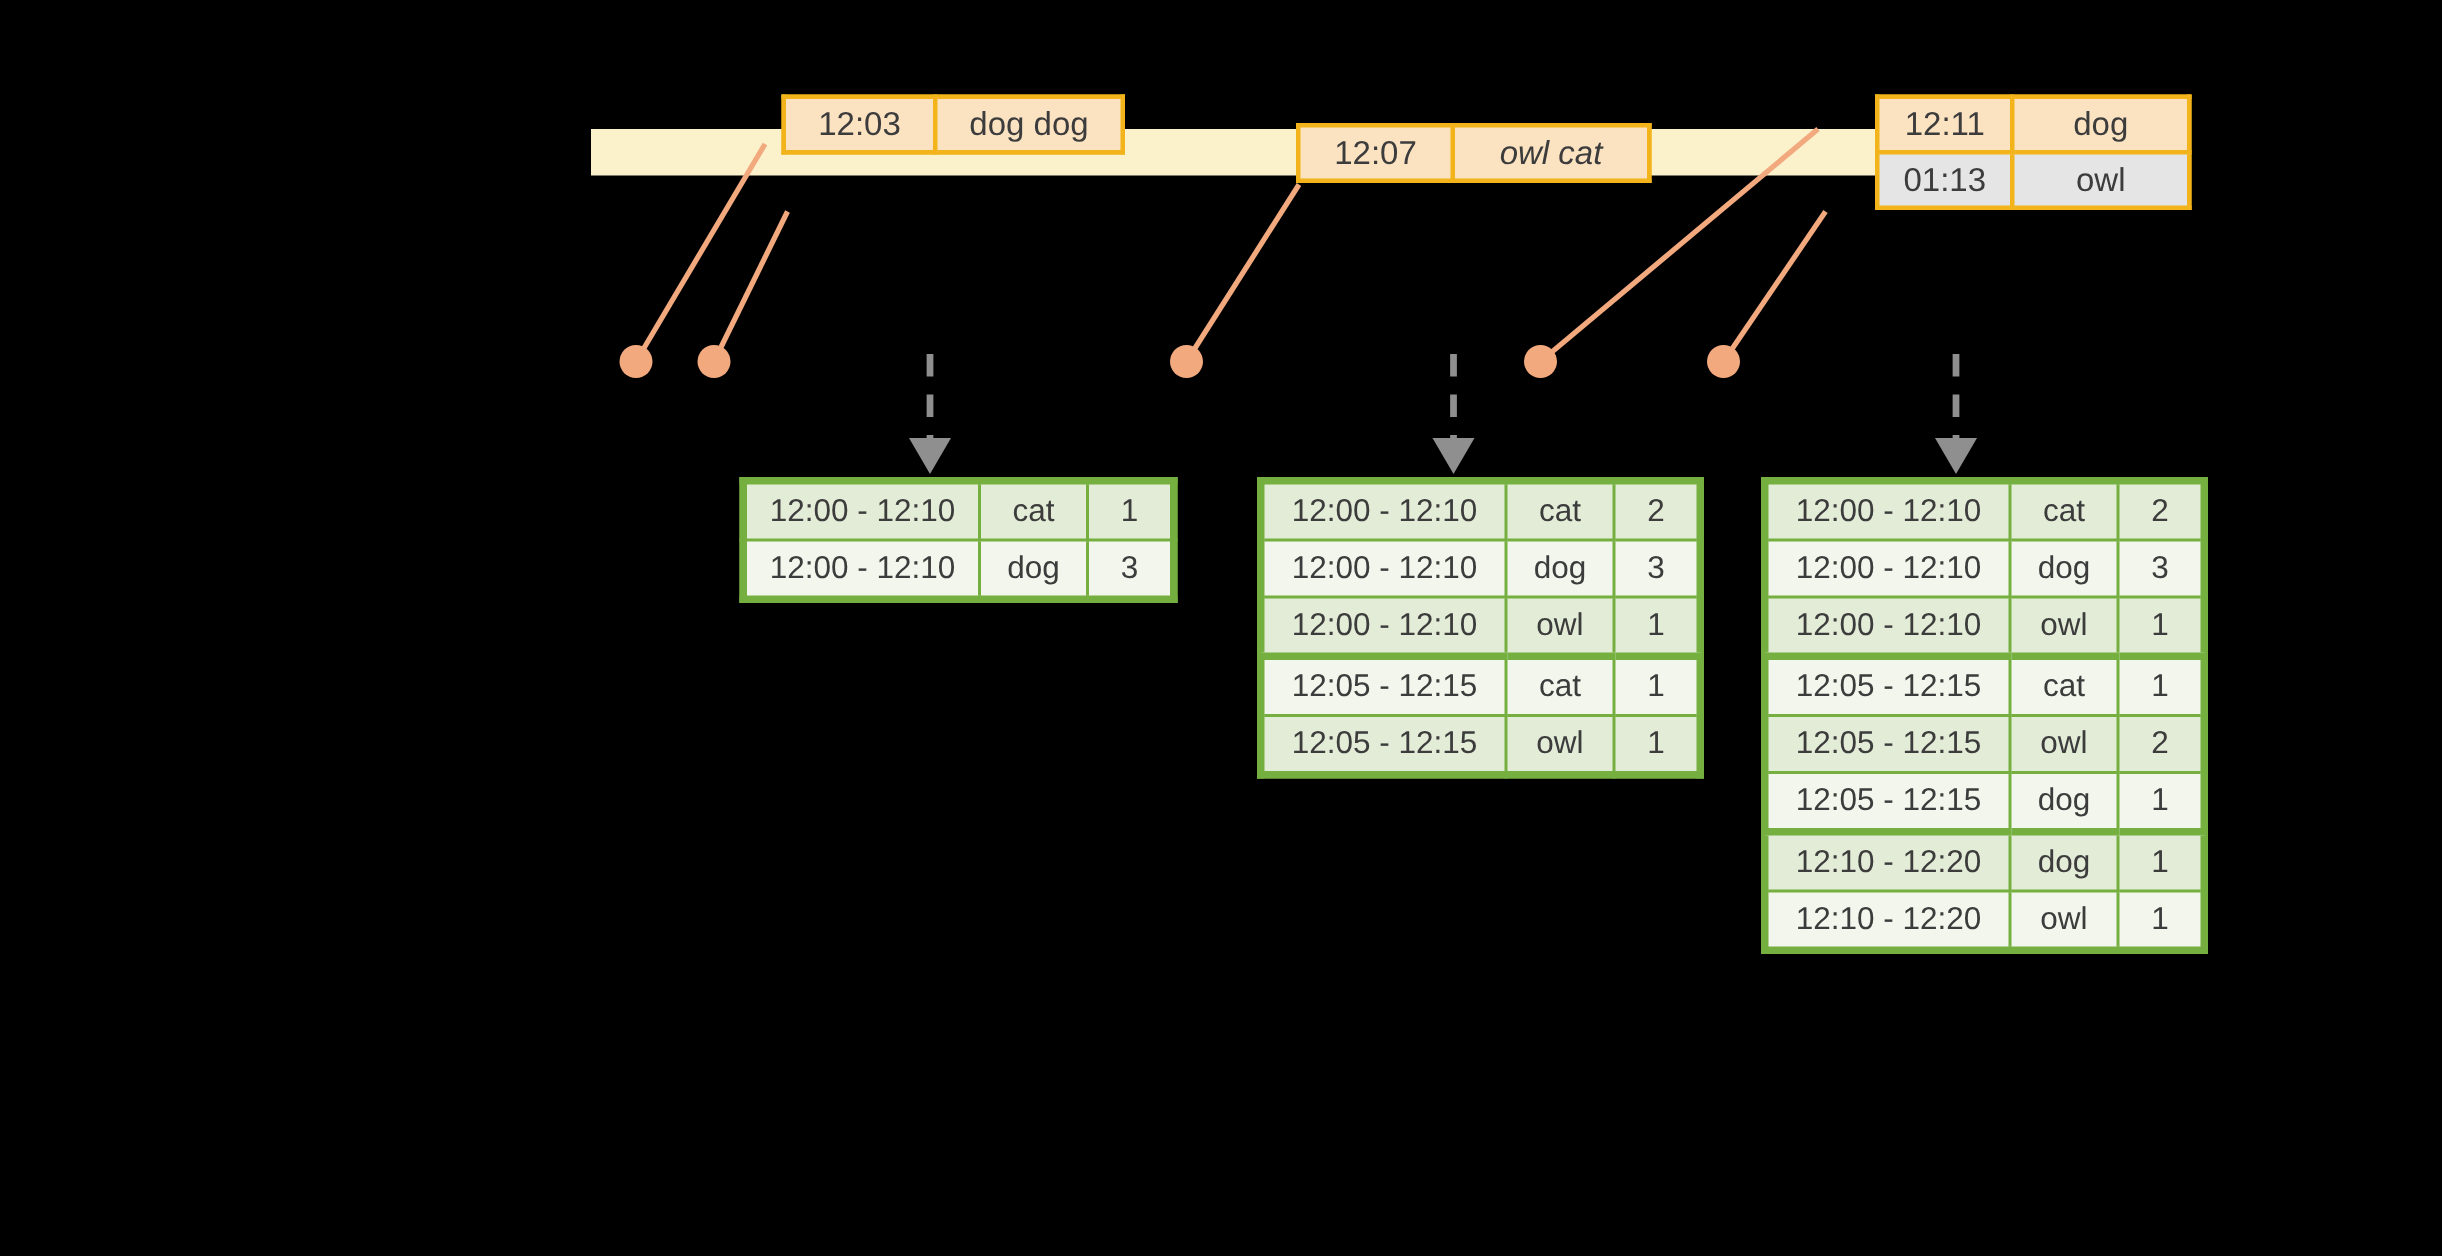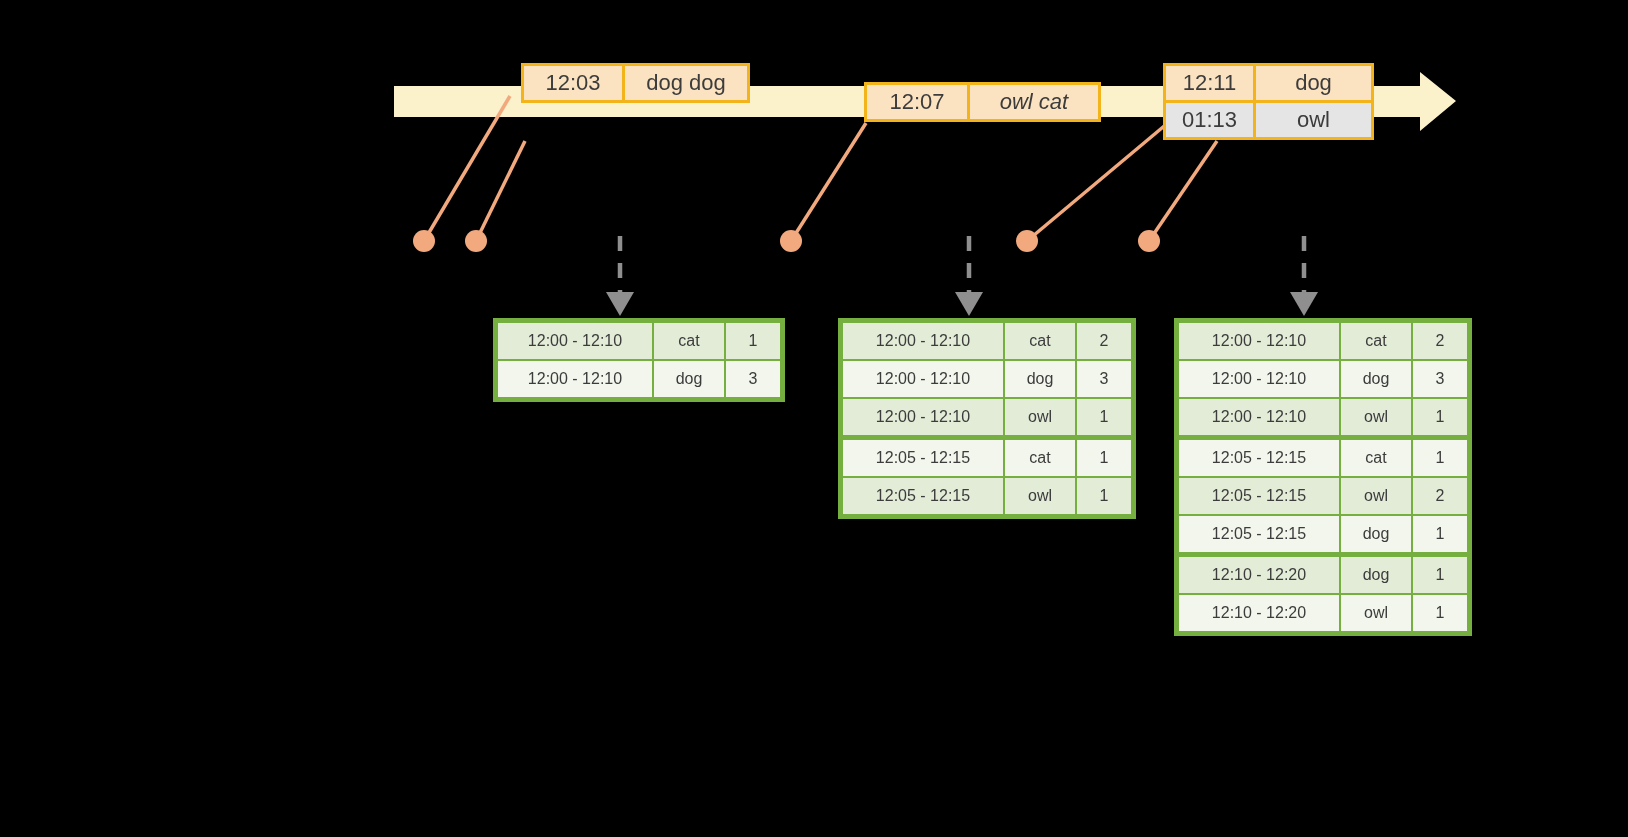--- a/index.html
+++ b/index.html
@@ -42,21 +42,21 @@
     position: absolute;
     border-collapse: collapse;
     border: 5px solid #74AF40;
     background: #74AF40;
   }
   .result-table td {
     border: 2px solid #74AF40;
     height: 36px;
     padding: 0 6px;
     text-align: center;
-    font-size: 16px;
+    font-size: 21px;
     color: #3C3C3C;
   }
   .result-table tr:nth-child(odd) td  { background: #E3ECD7; }
   .result-table tr:nth-child(even) td { background: #F2F6EC; }
   .result-table tr.group-start td { border-top-width: 5px; }
   .result-table td:nth-child(1) { width: 142px; }
   .result-table td:nth-child(2) { width: 58px; }
   .result-table td:nth-child(3) { width: 42px; }
   #result-table-2 td:nth-child(1), #result-table-3 td:nth-child(1) { width: 148px; }
 </style>
@@ -112,21 +112,21 @@
 
   <table class="event-table" id="event-table-2" style="left:864px; top:82px;">
     <tbody>
         <tr>
           <td>12:07</td>
           <td>owl cat</td>
         </tr>
       </tbody>
   </table>
 
-  <table class="event-table" id="event-table-3" style="left:1163px; top:63px;">
+  <table class="event-table" id="event-table-3" style="left:1250px; top:63px;">
     <tbody>
         <tr>
           <td>12:11</td>
           <td>dog</td>
         </tr>
         <tr>
           <td>01:13</td>
           <td>owl</td>
         </tr>
       </tbody>

